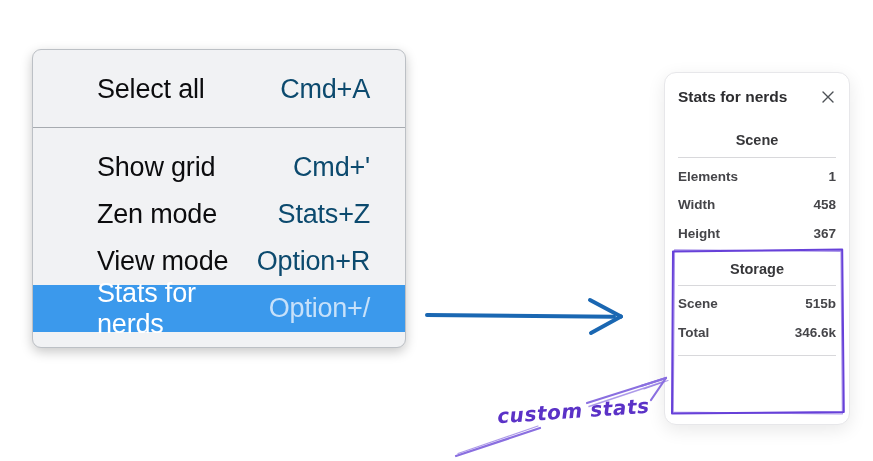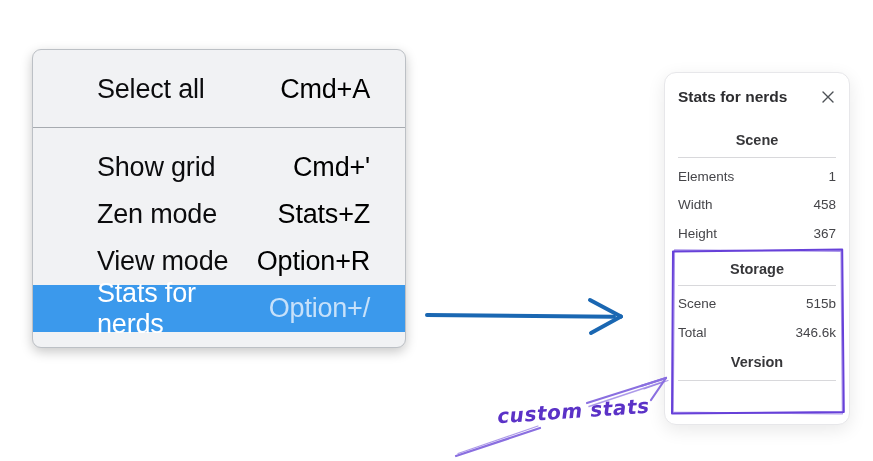--- a/index.html
+++ b/index.html
@@ -32,21 +32,21 @@
     display: flex;
     align-items: center;
     justify-content: space-between;
     padding: 0 35px 0 44px;
     font-size: 27px;
     letter-spacing: -0.2px;
   }
   .menu-group-1 .menu-item { height: 44px; }
   .menu-group-2 .menu-item { height: 47px; }
   .mi-label { color: #0c0c0e; margin-left: 20px; }
-  .mi-shortcut { color: #000000; }
+  .mi-shortcut { color: #0c4a6e; }
   .menu-item.active { background: #3b99ec; }
   .menu-item.active .mi-label { color: #ffffff; }
   .menu-item.active .mi-shortcut { color: #c7e1fa; margin-left: 32px; }
 
   
   .panel {
     position: absolute;
     left: 664px;
     top: 72px;
     width: 186px;
@@ -85,20 +85,21 @@
   .hr-1 { margin: 7px 0 4px; }
   .hr-2 { margin: 6px 0 4px; }
   .hr-3 { margin: 8px 0 4px; }
   .stat-row {
     display: flex;
     align-items: center;
     justify-content: space-between;
     height: 28.5px;
     font-size: 13.5px;
     color: #454549;
+    font-weight: bold;
   }
   .panel-note {
     display: flex;
     align-items: center;
     height: 26px;
     font-size: 13.5px;
     color: #454549;
   }
 
   
@@ -184,21 +185,20 @@
     <hr class="hr-2">
     <div class="stat-row">
       <span>Scene</span>
       <span>515b</span>
     </div>
     <div class="stat-row">
       <span>Total</span>
       <span>346.6k</span>
     </div>
 
-    <div class="sec-heading h-version">Version</div>
     <hr class="hr-3">
   </div>
 
   <svg class="overlay" style="left:663px; top:242px;" width="188" height="180" viewBox="0 0 188 180">
     <path d="M10 9.5 L179.2 7.6 L180.8 170 L9 171.6 Z" stroke="#6741d9" stroke-width="2" fill="none" stroke-linejoin="round"></path>
     <path d="M11.5 7.8 L178 9.4 L179.4 171.8 L10.2 170.2 Z" stroke="#6741d9" stroke-width="1.2" fill="none" stroke-linejoin="round" opacity="0.55"></path>
   </svg>
 
   <svg class="overlay" style="left:445px; top:365px;" width="245" height="96" viewBox="0 0 245 96">
     <path d="M11 91 L95 63" stroke="#8a6fe0" stroke-width="2.2" fill="none" stroke-linecap="round"></path>

